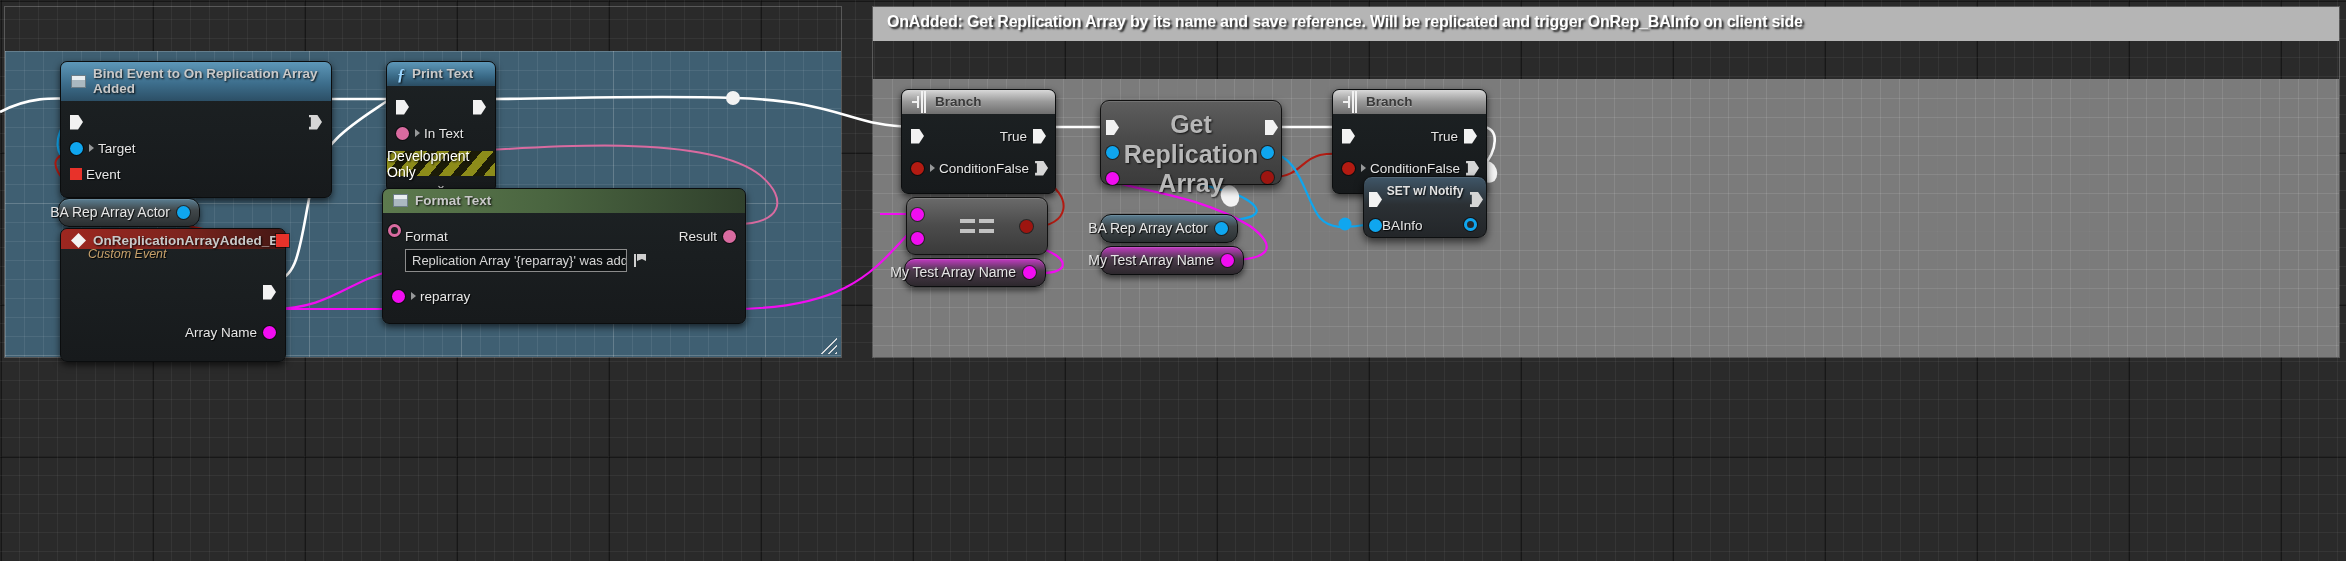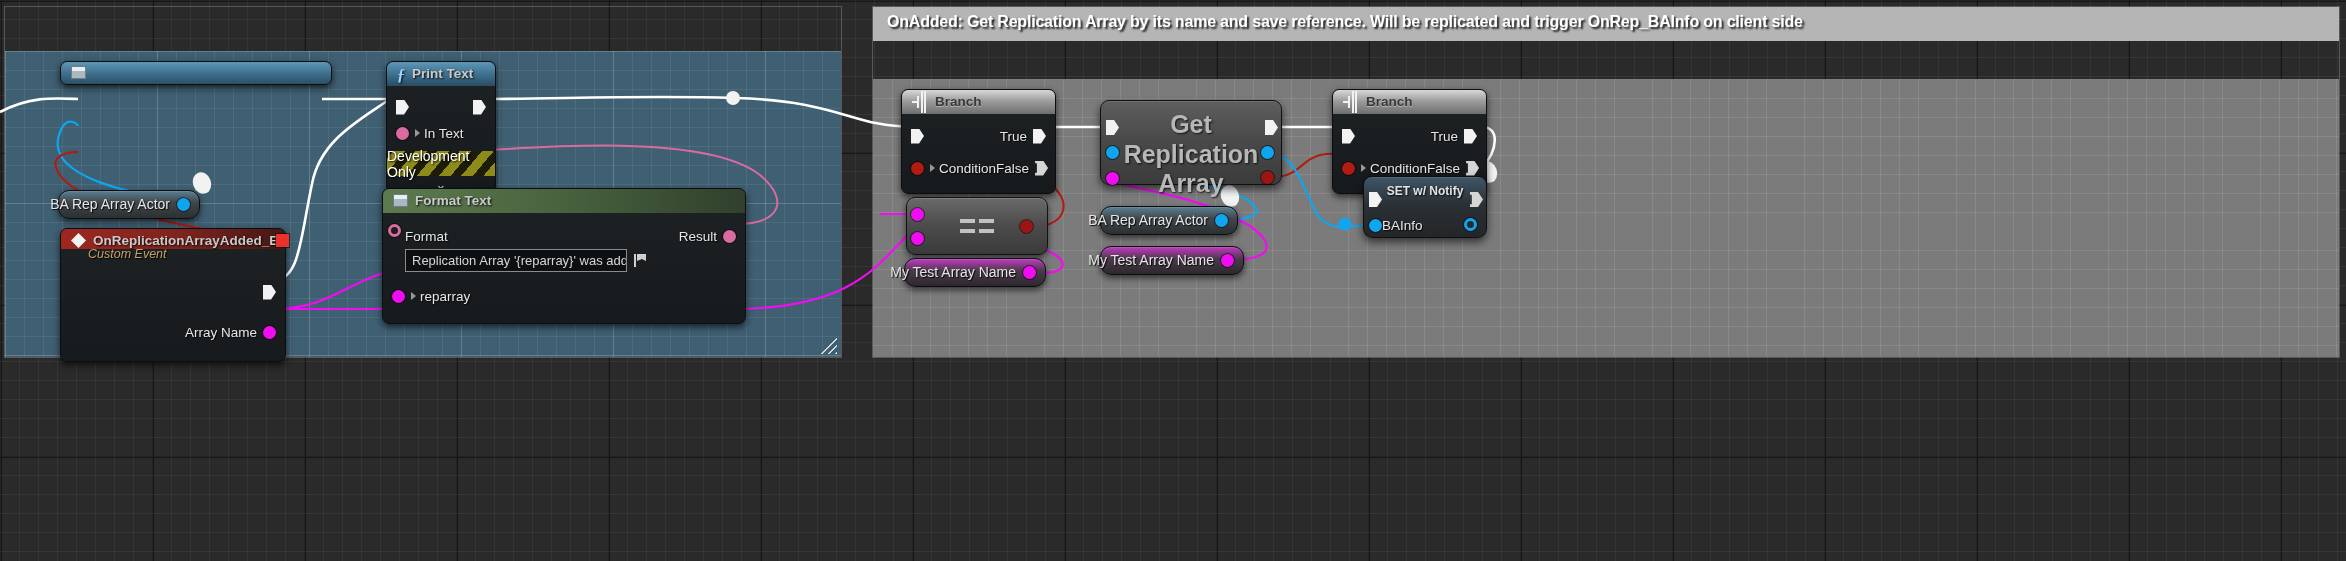--- a/index.html
+++ b/index.html
@@ -128,21 +128,21 @@
   .flag::before{content:"";position:absolute;left:0;top:0;width:2px;height:13px;background:#cfcfcf;}
   .flag::after{content:"";position:absolute;left:3px;top:0;width:9px;height:7px;background:#cfcfcf;
     clip-path:polygon(0 0,100% 0,100% 100%,55% 72%,0 100%);}
 
   
   .pill{position:absolute;border-radius:11px;box-sizing:border-box;
     display:flex;align-items:center;justify-content:flex-end;gap:7px;
     padding:5px 9px 6px 16px;border:1px solid #0b0d0e;
     box-shadow:0 3px 6px rgba(0,0,0,.6), inset 0 1px 0 rgba(255,255,255,.10);}
   .pill .plabel{font-size:14px;}
-  .pill.blue{background:linear-gradient(to bottom,#5b7f93 0%,#40474a 42%,#2b3032 100%);}
+  .pill.blue{background:linear-gradient(to bottom,#5b7f93 0%,#40474a 42%,#2b3032 100%);margin-top:8px;}
   .pill.magenta{background:linear-gradient(to bottom,#c23ac2 0%,#4a3a4a 44%,#2d282d 100%);}
 
   
   .eqnode{position:absolute;border-radius:9px;box-sizing:border-box;
     background:linear-gradient(to bottom,#6a6a6a 0%,#4c4c4c 48%,#3a3a3a 100%);
     border:1px solid #121212;box-shadow:0 3px 7px rgba(0,0,0,.6),inset 0 1px 0 rgba(255,255,255,.14);}
   .eqglyph{position:absolute;left:50%;top:50%;transform:translate(-50%,-50%);
     width:34px;height:14px;
     background:
       linear-gradient(#c2c2c2,#c2c2c2) left 0 top 0/15px 4px no-repeat,
@@ -225,20 +225,44 @@
     <path d="M1268 153 C 1300 153, 1305 200, 1320 218 C 1334 233, 1355 225, 1375 224" stroke="#0fa6ef" stroke-width="2.2" fill="none"></path>
     <circle cx="1345" cy="224" r="6.5" fill="#0fa6ef"></circle>
 
     <path d="M1482 127 C 1500 127, 1498 150, 1482 168 C 1462 190, 1368 192, 1370 199" stroke="#ffffff" stroke-width="2.6" fill="none"></path>
     <ellipse cx="1488" cy="172" rx="9" ry="11" fill="#f2f2f2" transform="rotate(-20 1488 172)"></ellipse>
   </svg>
 
   <div class="node" style="left:60px;top:61px;width:272px;">
     <div class="nhead blue">
       <span class="ico win"></span>
+      <span class="htitle">Bind Event to On Replication Array Added</span>
+    </div>
+    <div class="nbody">
+      <div class="row">
+        <span class="pinL">
+            <span class="exec filled"></span>
+          </span>
+        <span class="pinR">
+            <span class="exec hollow"></span>
+          </span>
+      </div>
+      <div class="row">
+        <span class="pinL">
+          <span class="dot blue"></span>
+          <span class="arrowlite"></span>
+          <span class="plabel">Target</span>
+        </span>
+      </div>
+      <div class="row">
+        <span class="pinL">
+          <span class="sq red"></span>
+          <span class="plabel">Event</span>
+        </span>
+      </div>
     </div>
   </div>
 
   <div class="node" style="left:386px;top:61px;width:110px;">
     <div class="nhead fn">
       <span class="ico fx">ƒ</span>
       <span class="htitle">Print Text</span>
     </div>
     <div class="nbody" style="padding-bottom:0;">
       <div class="row">

